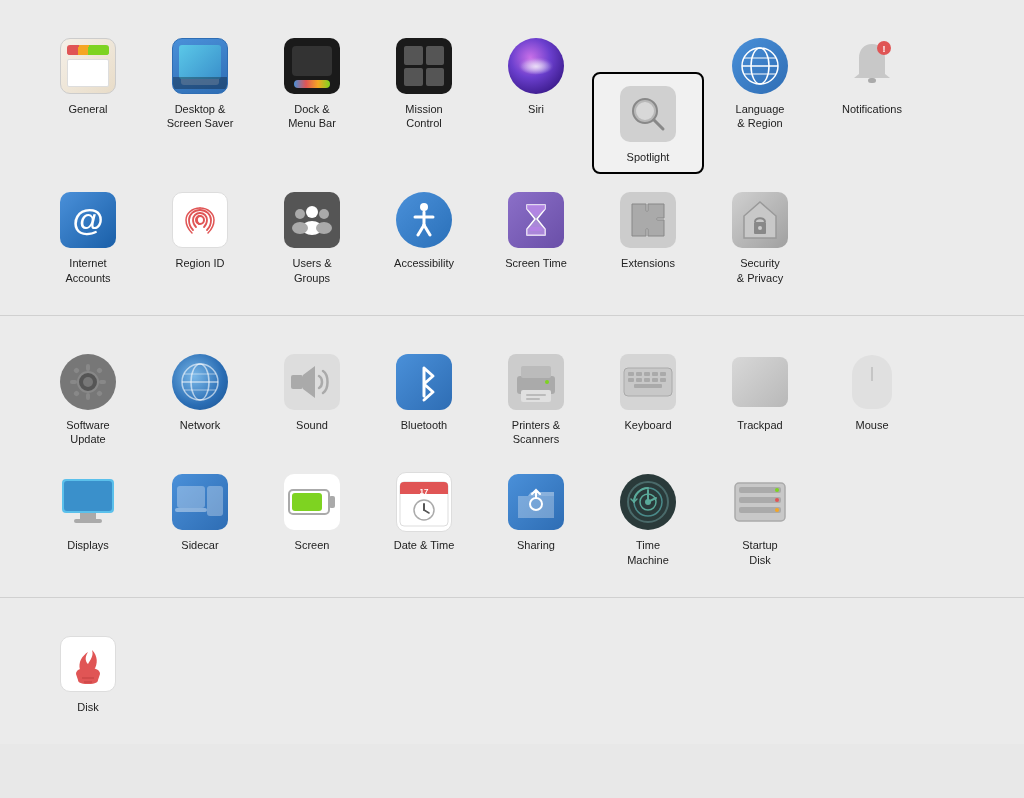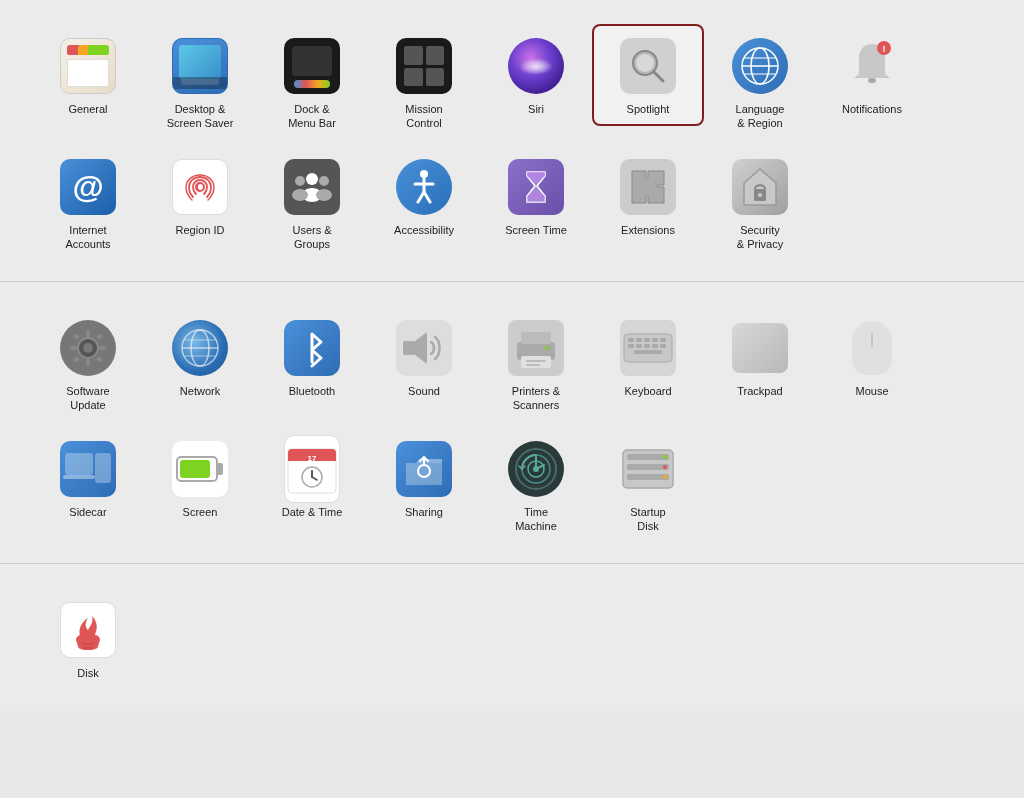--- a/index.html
+++ b/index.html
@@ -27,22 +27,23 @@
       display: flex;
       flex-direction: column;
       align-items: center;
       width: 112px;
       padding: 10px 8px 8px 8px;
       cursor: pointer;
       border-radius: 8px;
       border: 2px solid transparent;
     }
     .item.selected {
-      border: 2px solid #7f1d1d;
+      border: 2px solid #000000;
       background: rgba(255,255,255,0.3);
+      margin-top: 48px;
     }
     .icon-wrap {
       width: 60px;
       height: 60px;
       display: flex;
       align-items: center;
       justify-content: center;
       margin-bottom: 6px;
     }
     .item-label {
@@ -332,21 +333,21 @@
     .icon-battery {
       width: 56px; height: 56px;
       background: white;
       border-radius: 10px;
       display: flex;
       align-items: center;
       justify-content: center;
     }
 
     .icon-datetime {
-      width: 56px; height: 68px;
+      width: 56px; height: 60px;
       background: white;
       border-radius: 10px;
       border: 1px solid #ddd;
       display: flex;
       align-items: center;
       justify-content: center;
       overflow: hidden;
     }
 
     .icon-sharing {
@@ -614,41 +615,41 @@
               <line x1="6" y1="14" x2="38" y2="14" stroke="rgba(255,255,255,0.5)" stroke-width="1"></line>
               <line x1="6" y1="30" x2="38" y2="30" stroke="rgba(255,255,255,0.5)" stroke-width="1"></line>
             </svg>
           </div>
         </div>
         <span class="item-label">Network</span>
       </div>
 
       <div class="item">
         <div class="icon-wrap">
-          <div class="icon-bluetooth">
-            <svg width="30" height="44" viewBox="0 0 30 44">
-              <path d="M15 8 L15 36 M15 8 L24 16 L15 24 M15 24 L24 32 L15 40" fill="none" stroke="white" stroke-width="3" stroke-linecap="round" stroke-linejoin="round"></path>
-            </svg>
-          </div>
-        </div>
-        <span class="item-label">Bluetooth</span>
-      </div>
-
-      <div class="item">
-        <div class="icon-wrap">
           <div class="icon-sound">
             <svg width="50" height="44" viewBox="0 0 50 44">
               <rect x="4" y="15" width="12" height="14" rx="2" fill="#aaa"></rect>
               <path d="M16 15 L28 6 L28 38 L16 29 Z" fill="#aaa"></path>
               <path d="M32 16 C36 18 36 26 32 28" fill="none" stroke="#aaa" stroke-width="2.5" stroke-linecap="round"></path>
               <path d="M36 11 C42 15 42 29 36 33" fill="none" stroke="#aaa" stroke-width="2.5" stroke-linecap="round"></path>
             </svg>
           </div>
         </div>
         <span class="item-label">Sound</span>
+      </div>
+
+      <div class="item">
+        <div class="icon-wrap">
+          <div class="icon-bluetooth">
+            <svg width="30" height="44" viewBox="0 0 30 44">
+              <path d="M15 8 L15 36 M15 8 L24 16 L15 24 M15 24 L24 32 L15 40" fill="none" stroke="white" stroke-width="3" stroke-linecap="round" stroke-linejoin="round"></path>
+            </svg>
+          </div>
+        </div>
+        <span class="item-label">Bluetooth</span>
       </div>
 
       <div class="item">
         <div class="icon-wrap">
           <div class="icon-printers">
             <svg width="50" height="44" viewBox="0 0 50 44">
               <rect x="6" y="16" width="38" height="18" rx="3" fill="#aaa"></rect>
               <rect x="10" y="6" width="30" height="12" rx="2" fill="#bbb"></rect>
               <rect x="10" y="30" width="30" height="12" rx="2" fill="#e0e0e0"></rect>
               <rect x="15" y="34" width="20" height="2" rx="1" fill="#bbb"></rect>
@@ -696,20 +697,33 @@
           <div style="display:flex;align-items:center;justify-content:center;">
             <div class="icon-mouse"></div>
           </div>
         </div>
         <span class="item-label">Mouse</span>
       </div>
     </div>
 
     <div class="grid" style="margin-top:4px;">
 
+      <div class="item">
+        <div class="icon-wrap">
+          <div style="position:relative;width:60px;height:52px;display:flex;align-items:center;justify-content:center;">
+            <svg width="56" height="50" viewBox="0 0 56 50">
+              <rect x="2" y="2" width="52" height="34" rx="4" fill="#5bc0eb"></rect>
+              <rect x="4" y="4" width="48" height="30" rx="3" fill="#3a90cb"></rect>
+              <rect x="20" y="36" width="16" height="6" rx="0" fill="#aaa"></rect>
+              <rect x="14" y="42" width="28" height="4" rx="2" fill="#aaa"></rect>
+            </svg>
+          </div>
+        </div>
+        <span class="item-label">Displays</span>
+      </div>
 
       <div class="item">
         <div class="icon-wrap">
           <div class="icon-sidecar">
             <svg width="50" height="44" viewBox="0 0 50 44">
 
               <rect x="2" y="6" width="28" height="22" rx="3" fill="rgba(255,255,255,0.3)"></rect>
               <rect x="0" y="28" width="32" height="4" rx="2" fill="rgba(255,255,255,0.4)"></rect>
               <rect x="32" y="6" width="16" height="30" rx="3" fill="rgba(255,255,255,0.3)"></rect>
             </svg>

